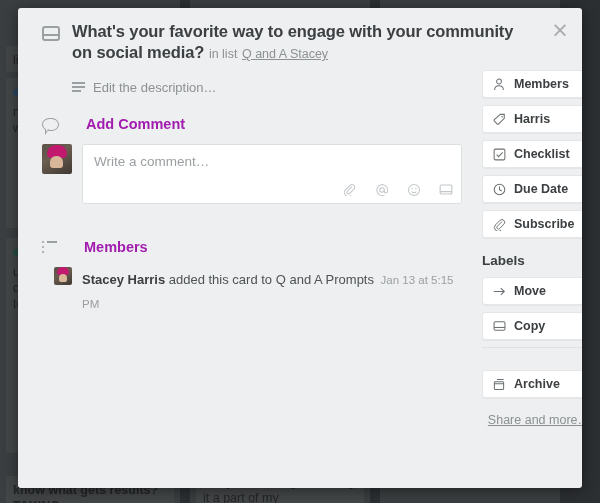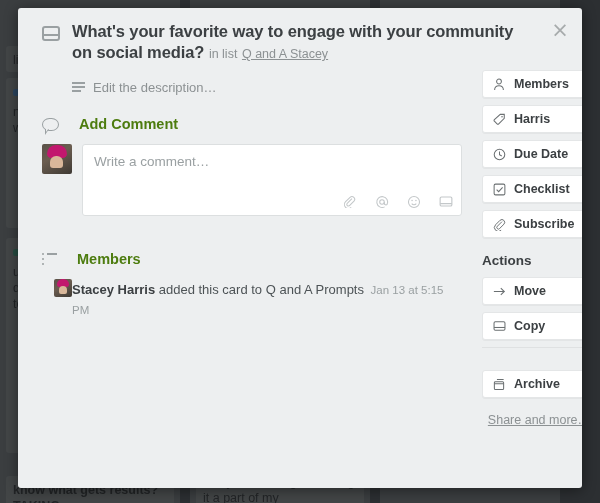--- a/index.html
+++ b/index.html
@@ -149,22 +149,22 @@
     position: absolute;
     left: 24px; top: 108px;
     width: 420px;
   }
   .section-head {
     display: flex; align-items: center;
     margin-bottom: 12px;
   }
   .section-title {
     font-size: 14.5px; font-weight: bold;
-    color: #4d7c0f;
-    margin-left: 20px;
+    color: #a21caf;
+    margin-left: 27px;
   }
 
   
   #comment-icon {
     width: 17px; height: 13px;
     border: 1.8px solid #9aa0a2;
     border-radius: 8px/7px;
     position: relative;
   }
   #comment-icon::after {
@@ -235,21 +235,21 @@
   }
   .avatar.small::before { left:3px; top:0; width:12px; height:8px; }
   .avatar.small::after  { left:5px; top:7px; width:8px; height:8px; }
 
   #comment-box {
     flex: 1;
     margin-left: 10px;
     background: #fff;
     border: 1px solid #dcdfe0;
     border-radius: 3px;
-    height: 72px;
+    height: 60px;
     position: relative;
     cursor: text;
   }
   #comment-placeholder {
     position: absolute;
     left: 11px; top: 9px;
     font-size: 13.5px;
     color: #9aa0a2;
   }
   #comment-tools {
@@ -278,23 +278,24 @@
     cursor: pointer;
   }
 
   
   #activity-section { margin-top: 35px; }
   #activity-entry {
     display: flex; align-items: flex-start;
     margin-left: 12px;
   }
   #activity-text {
+    margin-left: 10px;
     font-size: 13px;
     color: #4d5356;
-    line-height: 19px;
+    line-height: 24px;
     padding-top: 1px;
   }
   #activity-user { font-weight: bold; color: #3c4043; }
   #activity-time { color: #9aa0a2; font-size: 11.5px; margin-left: 3px; }
 
   
   #sidebar {
     position: absolute;
     left: 464px; top: 62px;
     width: 108px;
@@ -493,47 +494,47 @@
           <path d="M8.4 1.6H13v4.6l-6.4 6.4a1.3 1.3 0 0 1-1.9 0L1.6 9.5a1.3 1.3 0 0 1 0-1.9z"></path>
           <circle cx="10.4" cy="4.3" r=".9" fill="currentColor" stroke="none"></circle>
         </svg>
       </span>
       <span class="s-label">Harris</span>
     </div>
 
     <div class="side-btn">
       <span class="s-icon">
         <svg width="13" height="13" viewBox="0 0 15 15" fill="none" stroke="currentColor" stroke-width="1.2">
+          <rect x="1.3" y="1.3" width="12.4" height="12.4" rx="1.6"></rect>
+          <path d="M4.2 7.6 6.5 10l4.6-5"></path>
+        </svg>
+      </span>
+      <span class="s-label">Checklist</span>
+    </div>
+
+    <div class="side-btn">
+      <span class="s-icon">
+        <svg width="13" height="13" viewBox="0 0 15 15" fill="none" stroke="currentColor" stroke-width="1.2">
           <circle cx="7.5" cy="7.5" r="6.1"></circle>
             <path d="M7.5 3.9v3.8l2.6 1.6"></path>
         </svg>
       </span>
       <span class="s-label">Due Date</span>
     </div>
 
     <div class="side-btn">
       <span class="s-icon">
-        <svg width="13" height="13" viewBox="0 0 15 15" fill="none" stroke="currentColor" stroke-width="1.2">
-          <rect x="1.3" y="1.3" width="12.4" height="12.4" rx="1.6"></rect>
-          <path d="M4.2 7.6 6.5 10l4.6-5"></path>
-        </svg>
-      </span>
-      <span class="s-label">Checklist</span>
-    </div>
-
-    <div class="side-btn">
-      <span class="s-icon">
         <svg width="13" height="13" viewBox="0 0 16 16" fill="none" stroke="currentColor" stroke-width="1.2">
           <path d="M11 4.5 5.5 10a2 2 0 1 0 2.8 2.8l5.2-5.2a3.4 3.4 0 0 0-4.8-4.8L3.2 8.3a4.8 4.8 0 0 0 6.8 6.8"></path>
         </svg>
       </span>
       <span class="s-label">Subscribe</span>
     </div>
 
-    <div class="side-head" id="actions-head">Actions</div>
+    <div class="side-head" id="actions-head">Labels</div>
 
     <div class="side-btn">
       <span class="s-icon">
         <svg width="13" height="11" viewBox="0 0 15 12" fill="none" stroke="currentColor" stroke-width="1.2">
           <path d="M1 6h12"></path>
             <path d="M9 2.2 13 6l-4 3.8"></path>
         </svg>
       </span>
       <span class="s-label">Move</span>
     </div>

